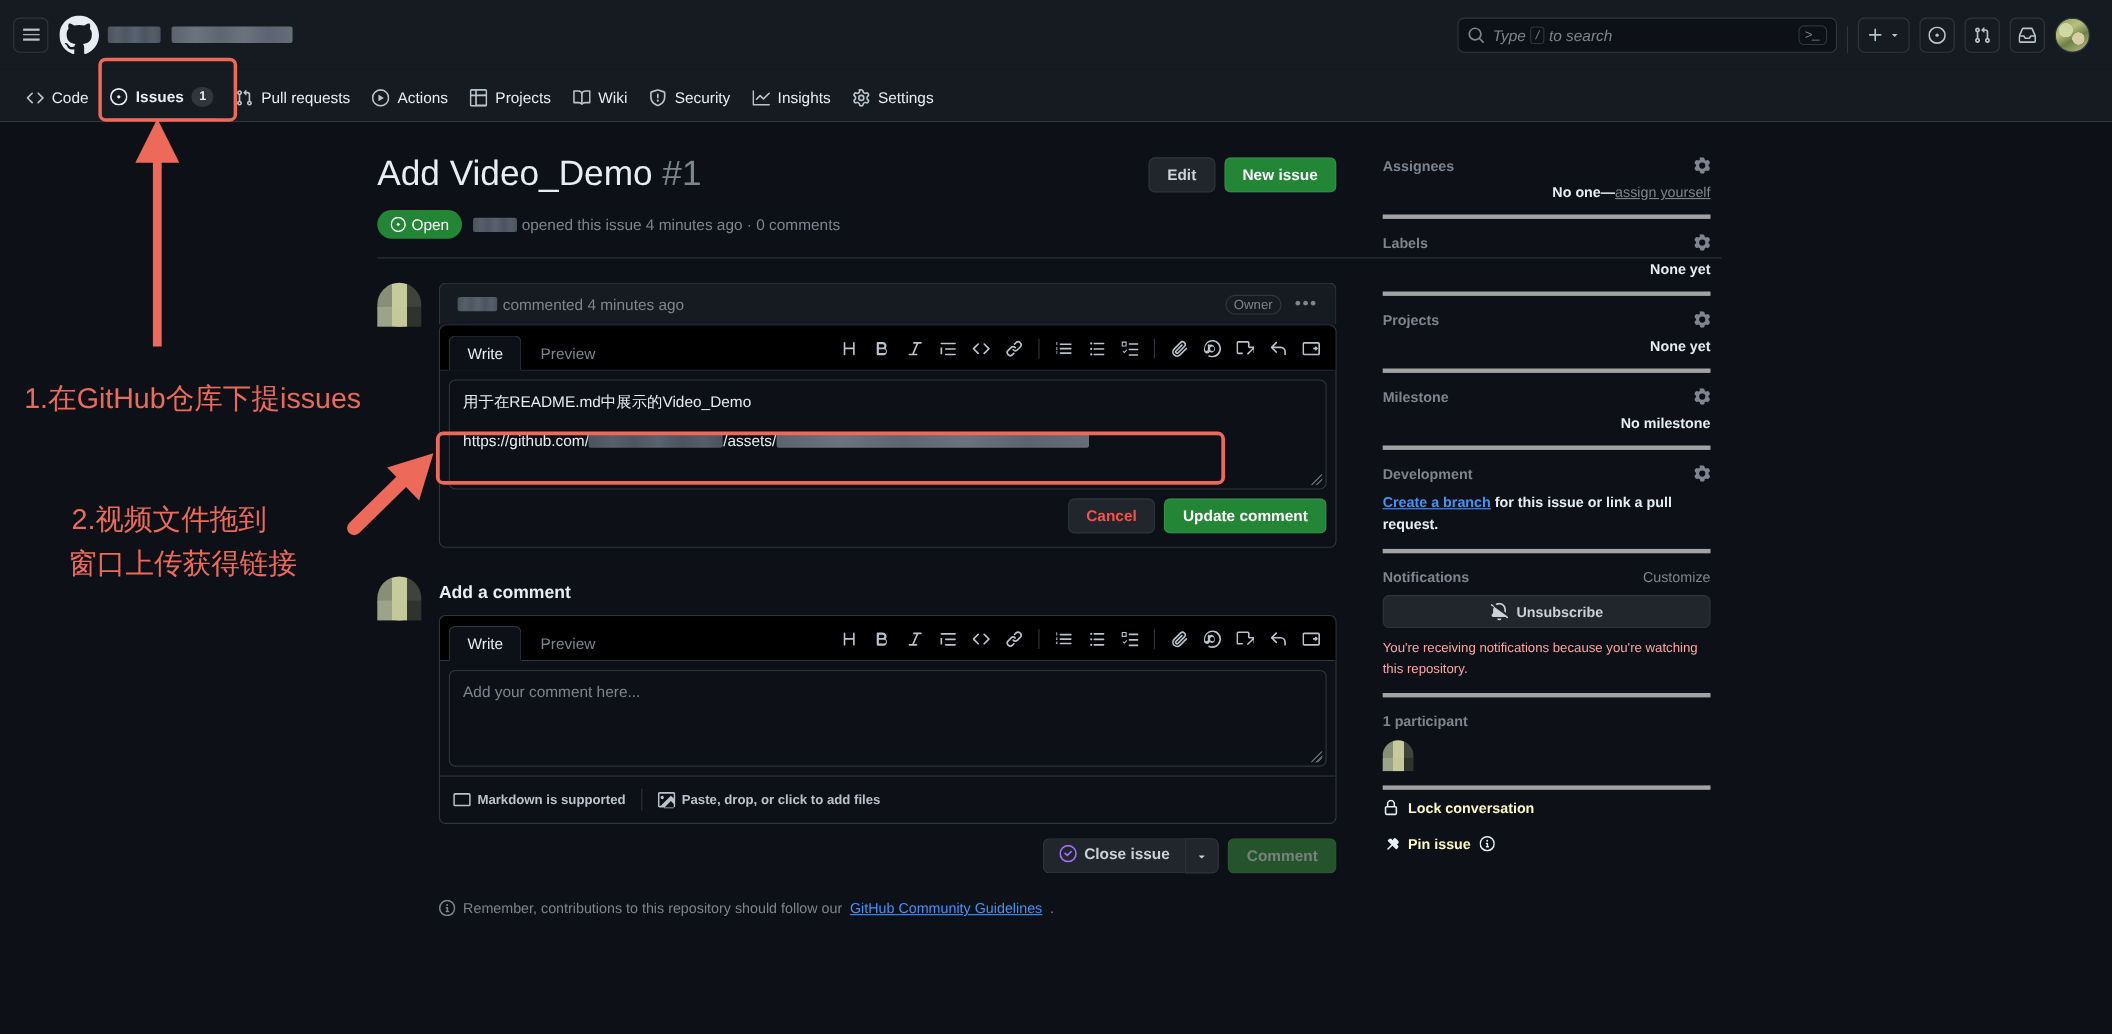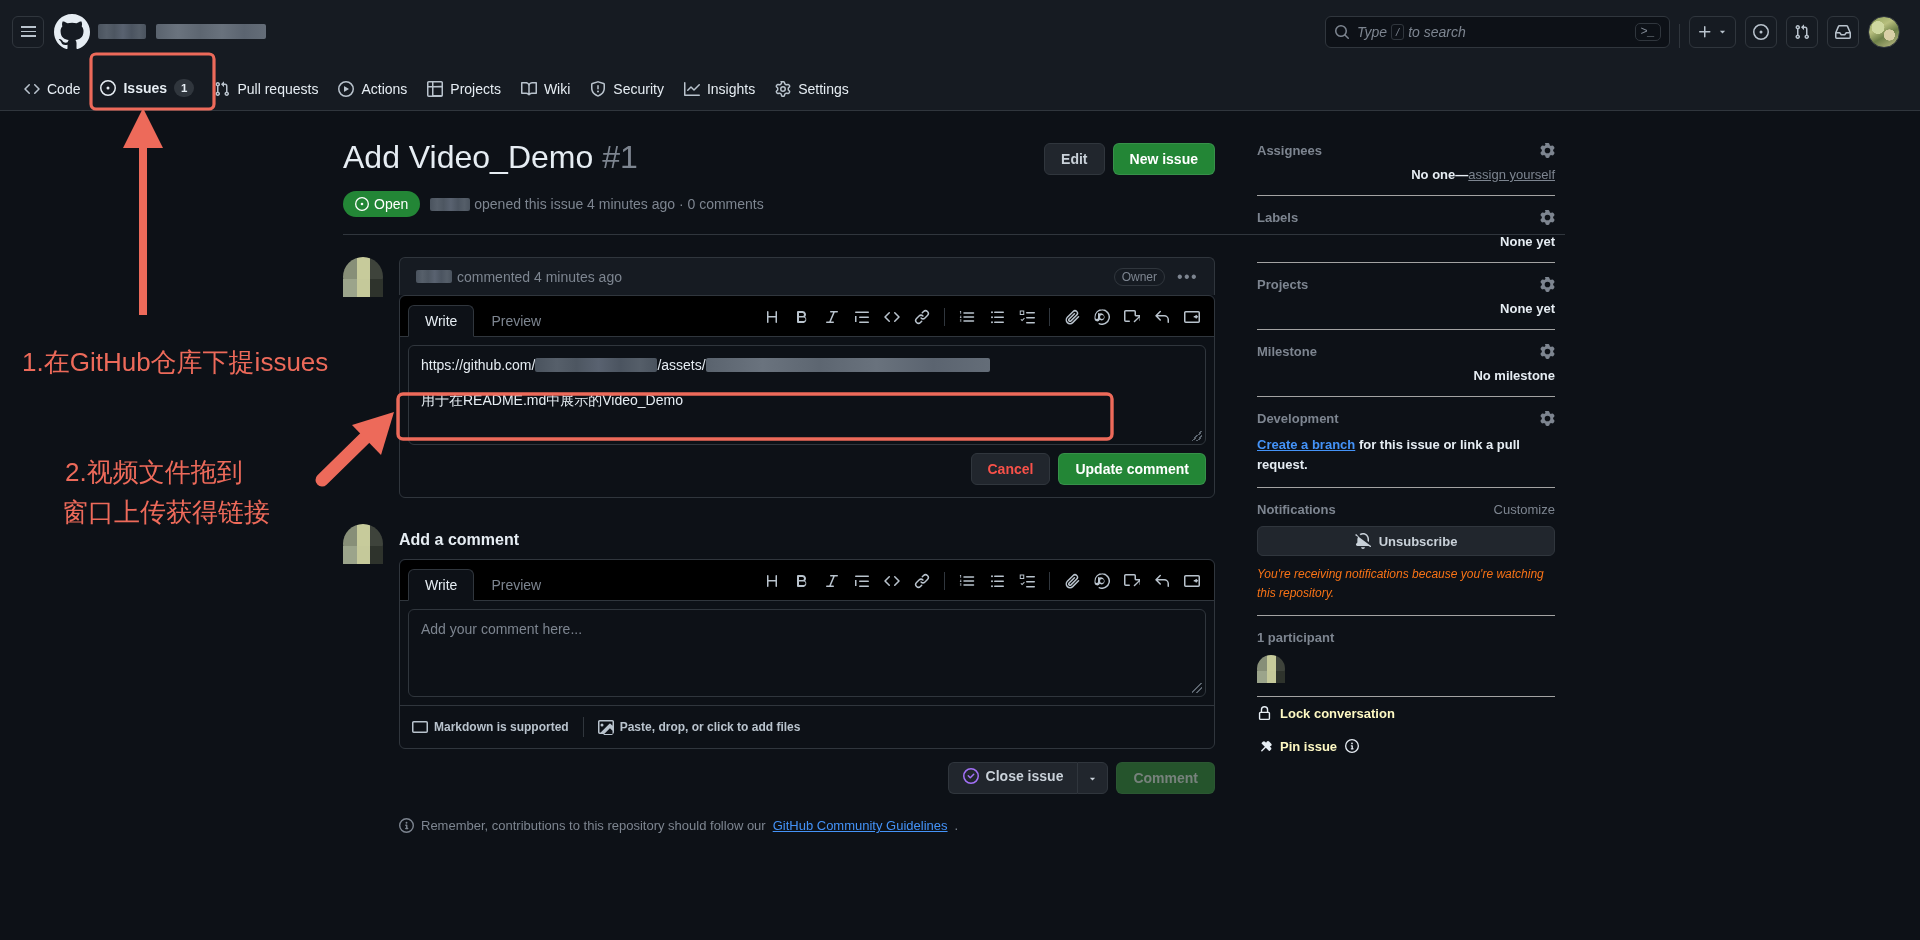--- a/index.html
+++ b/index.html
@@ -241,39 +241,39 @@
     display: flex; align-items: center; gap: 7px;
     color: #7d8590; font-size: 13px; margin-top: 24px;
   }
   .guideline-row a { color: #4493f8; text-decoration: underline; }
 
   
   .sidebar {
     width: 298px; margin-left: 42px; padding-top: 0;
     font-size: 13px;
   }
-  .sb-sec { padding: 14px 0 13px 0; border-bottom: 1px solid #a3a3a3; }
+  .sb-sec { padding: 14px 0 13px 0; border-bottom: 4px solid #a3a3a3; }
   .sb-sec:first-child { padding-top: 6px; }
   .sb-head {
     display: flex; align-items: center;
     color: #7d8590; font-size: 13px; font-weight: 600; margin-bottom: 9px;
   }
   .sb-head .gear { margin-left: auto; color: #7d8590; cursor: pointer; display: flex;}
   .sb-val { color: #e6edf3; font-size: 13px; font-weight: 600; text-align: right; }
   .sb-val a { color: #7d8590; text-decoration: underline; font-weight: 400;}
   .sb-link { color: #4493f8; }
   .dev-text { color: #e6edf3; font-weight: 600; font-size: 13px; line-height: 1.5; }
   .customize { margin-left: auto; color: #7d8590; font-weight: 400; cursor: pointer; }
   .unsub-btn {
     width: 100%; background: #21262d; border: 1px solid #30363d;
     border-radius: 6px; color: #c9d1d9; font-size: 13px; font-weight: 600;
     padding: 6px 0; display: flex; align-items: center; justify-content: center;
     gap: 8px; cursor: pointer; margin-bottom: 9px;
   }
-  .notif-note { color: #f97316; font-size: 12px; line-height: 1.55; font-style: italic; }
+  .notif-note { color: #fca5a5; font-size: 12px; line-height: 1.55; }
   .participant-av {
     width: 28px; height: 28px; border-radius: 50%; margin-top: 10px;
   }
   .sb-action {
     display: flex; align-items: flex-start; gap: 8px;
     color: #fef9c3; font-size: 13px; font-weight: 600;
     padding: 9px 0; cursor: pointer;
   }
 
   
@@ -525,27 +525,27 @@
                   <svg viewBox="0 0 16 16" width="16" height="16" fill="currentColor">
                     <path d="M1.75 2h12.5A1.75 1.75 0 0 1 16 3.75v8.5A1.75 1.75 0 0 1 14.25 14H1.75A1.75 1.75 0 0 1 0 12.25v-8.5C0 2.784.784 2 1.75 2Zm0 1.5a.25.25 0 0 0-.25.25v8.5c0 .138.112.25.25.25h12.5a.25.25 0 0 0 .25-.25v-8.5a.25.25 0 0 0-.25-.25Zm10.44 2.22 2.06 2.06-2.06 2.06-1.06-1.06.25-.25h-1.63v-1.5h1.63l-.25-.25Z"></path>
                   </svg>
                 </div>
             </div>
           </div>
 
           <div class="editor-body">
             <div class="ta">
               <div class="line">
+                <span>用于在README.md中展示的Video_Demo</span>
+              </div>
+              <div class="line">
                 <span>https://github.com/</span>
                 <span class="redact url-redact-1"></span>
                 <span>/assets/</span>
                 <span class="redact url-redact-2 light"></span>
-              </div>
-              <div class="line">
-                <span>用于在README.md中展示的Video_Demo</span>
               </div>
               <div class="resize-grip"></div>
             </div>
           </div>
 
           <div class="editor-actions">
             <button class="btn btn-cancel">Cancel</button>
             <button class="btn green">Update comment</button>
           </div>
         </div>

